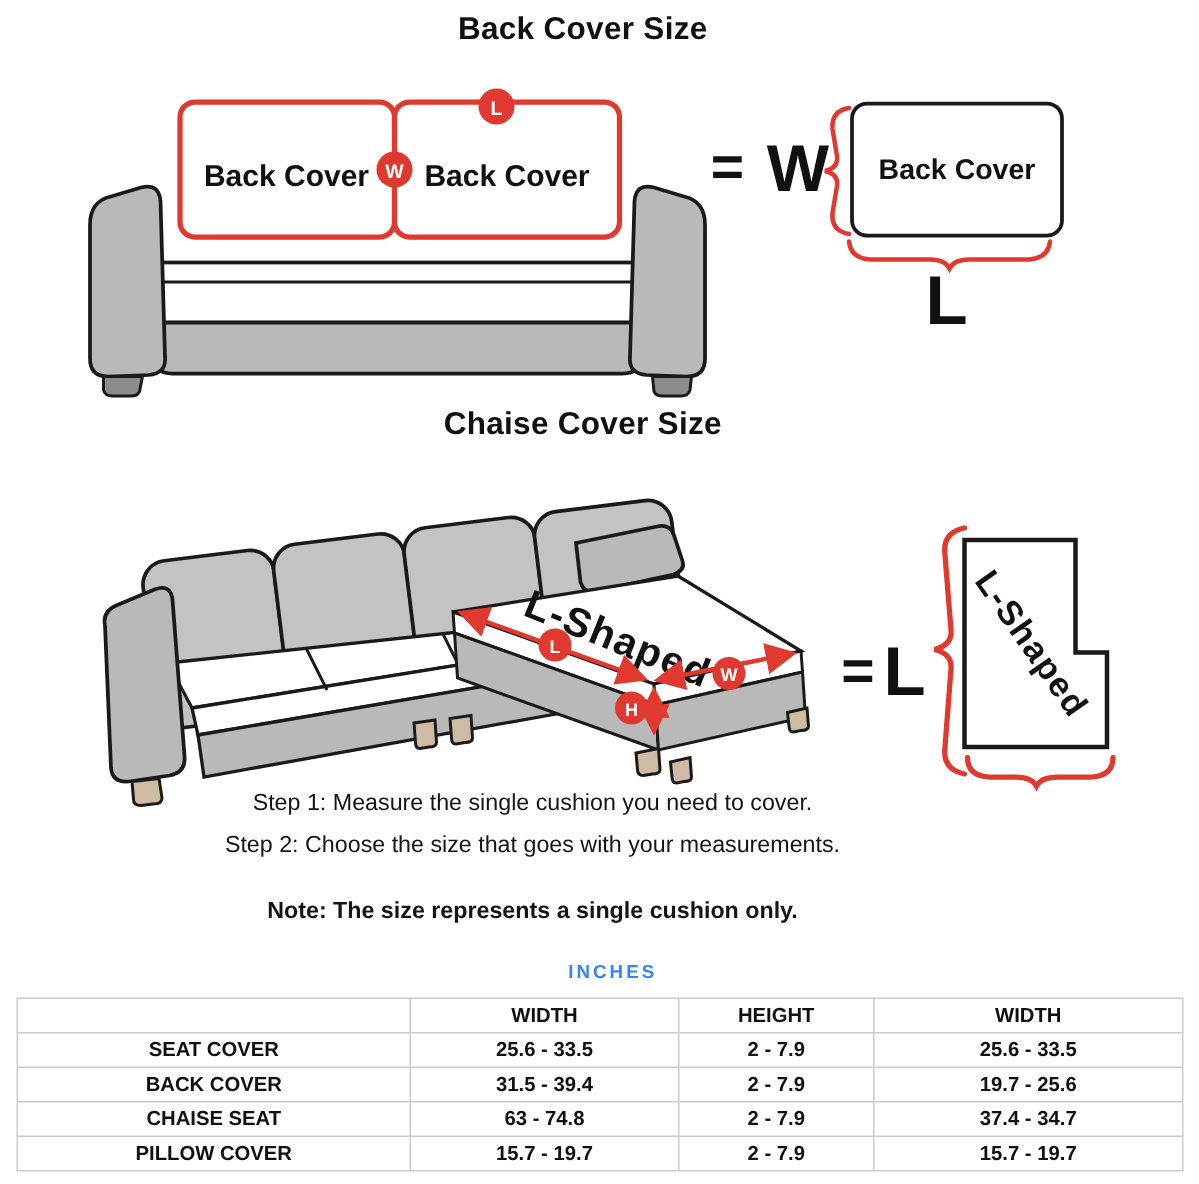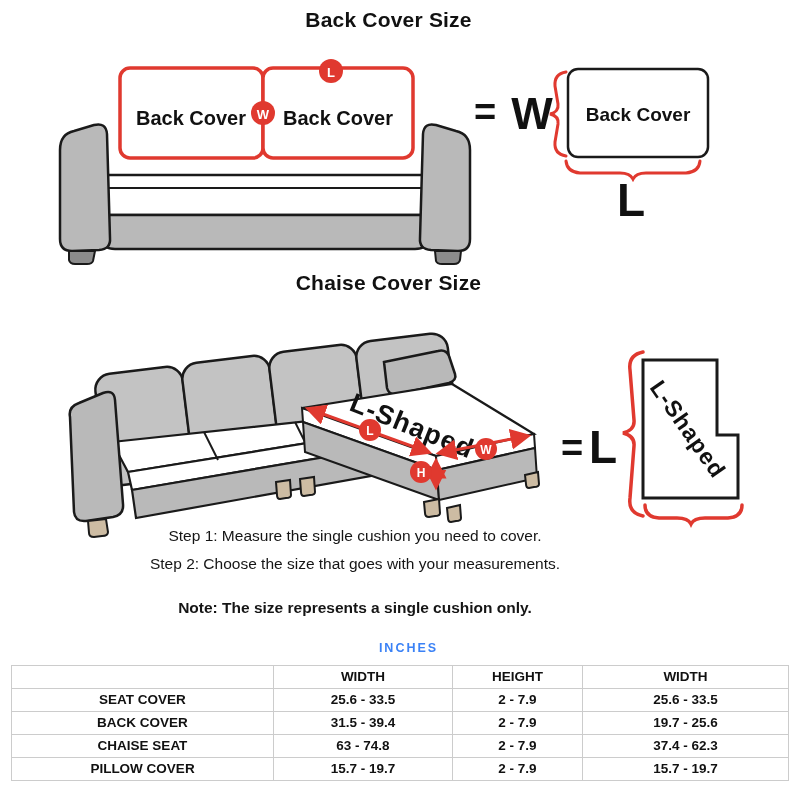--- a/index.html
+++ b/index.html
@@ -170,21 +170,21 @@
       <tr>
         <td>BACK COVER</td>
         <td>31.5 - 39.4</td>
         <td>2 - 7.9</td>
         <td>19.7 - 25.6</td>
       </tr>
       <tr>
         <td>CHAISE SEAT</td>
         <td>63 - 74.8</td>
         <td>2 - 7.9</td>
-        <td>37.4 - 62.3</td>
+        <td>37.4 - 34.7</td>
       </tr>
       <tr>
         <td>PILLOW COVER</td>
         <td>15.7 - 19.7</td>
         <td>2 - 7.9</td>
         <td>15.7 - 19.7</td>
       </tr>
     </tbody>
   </table>
 

